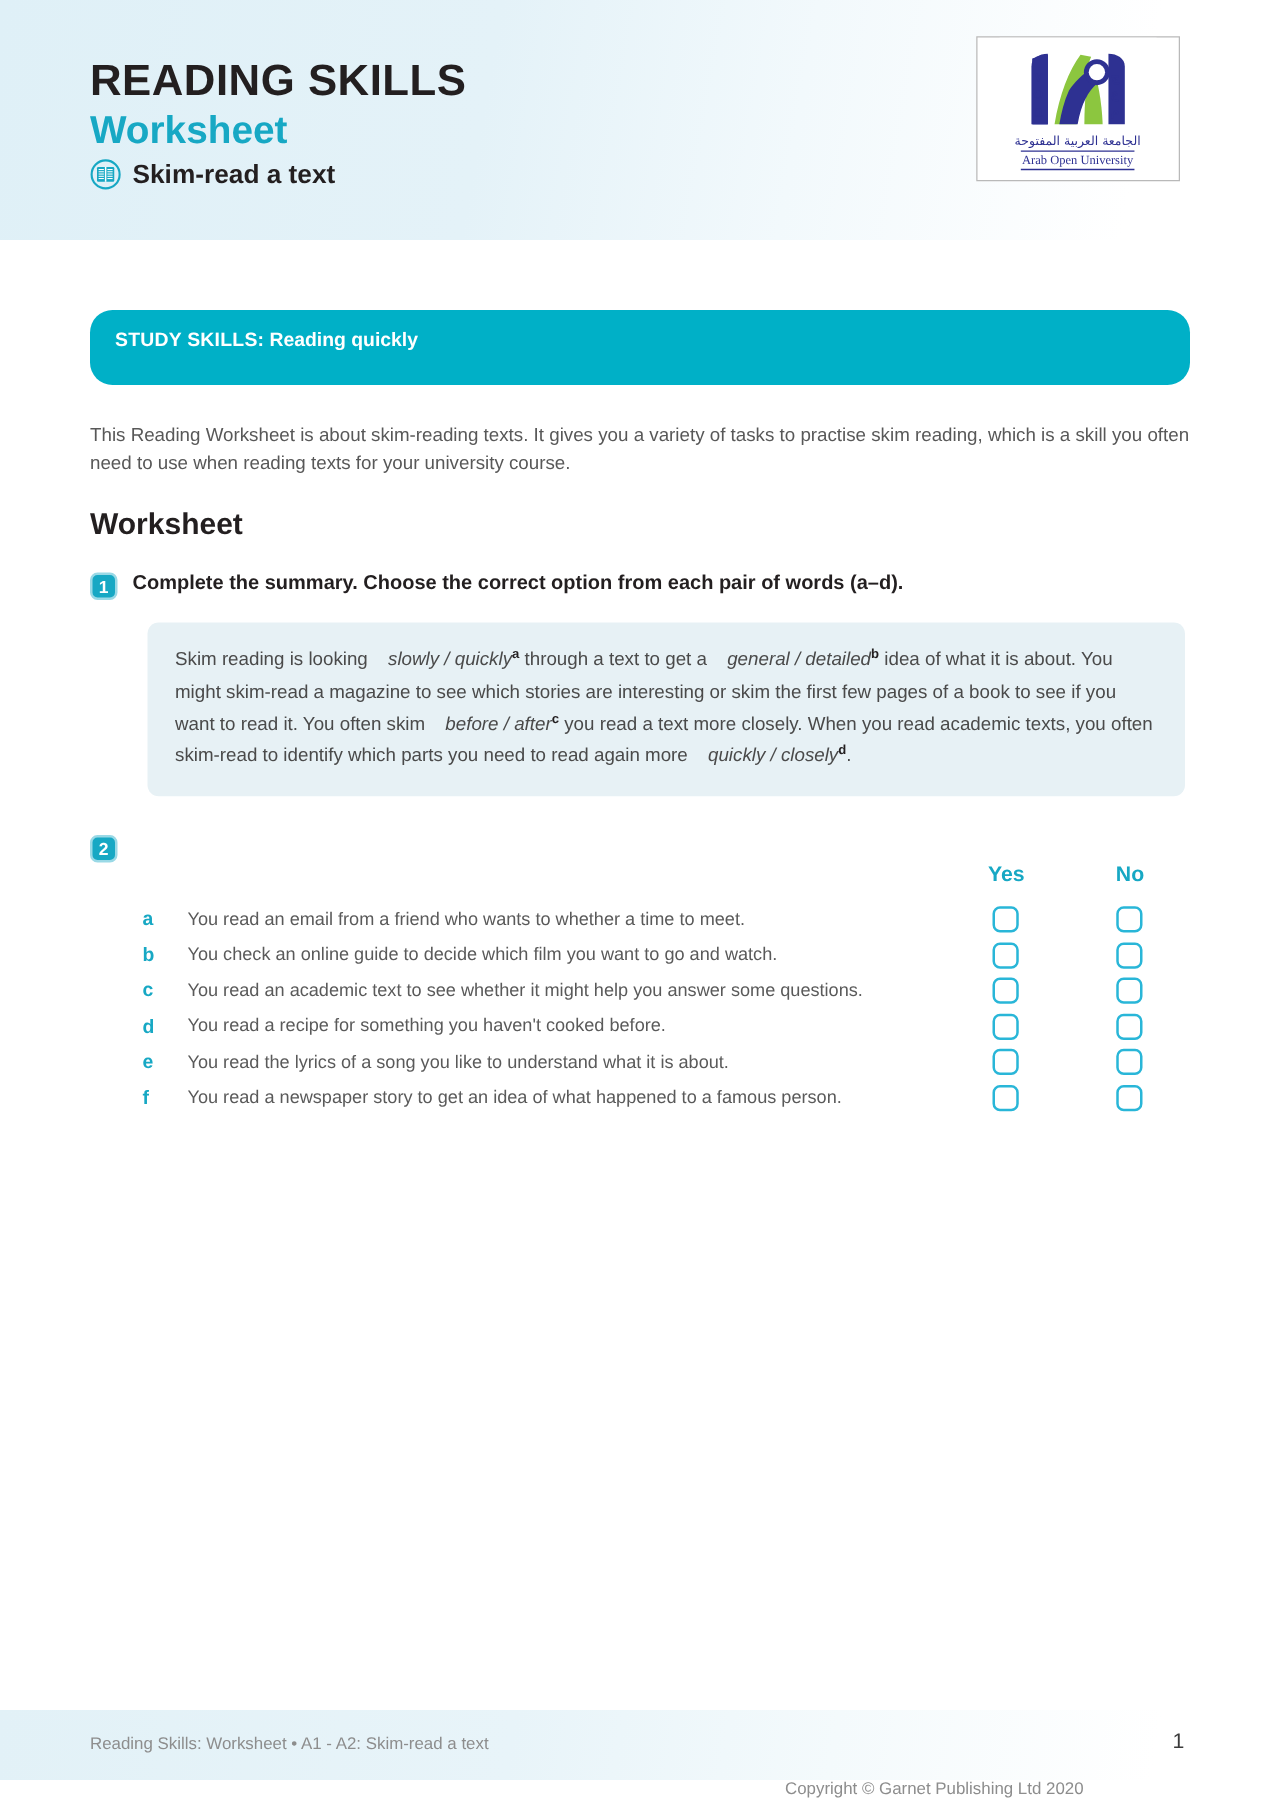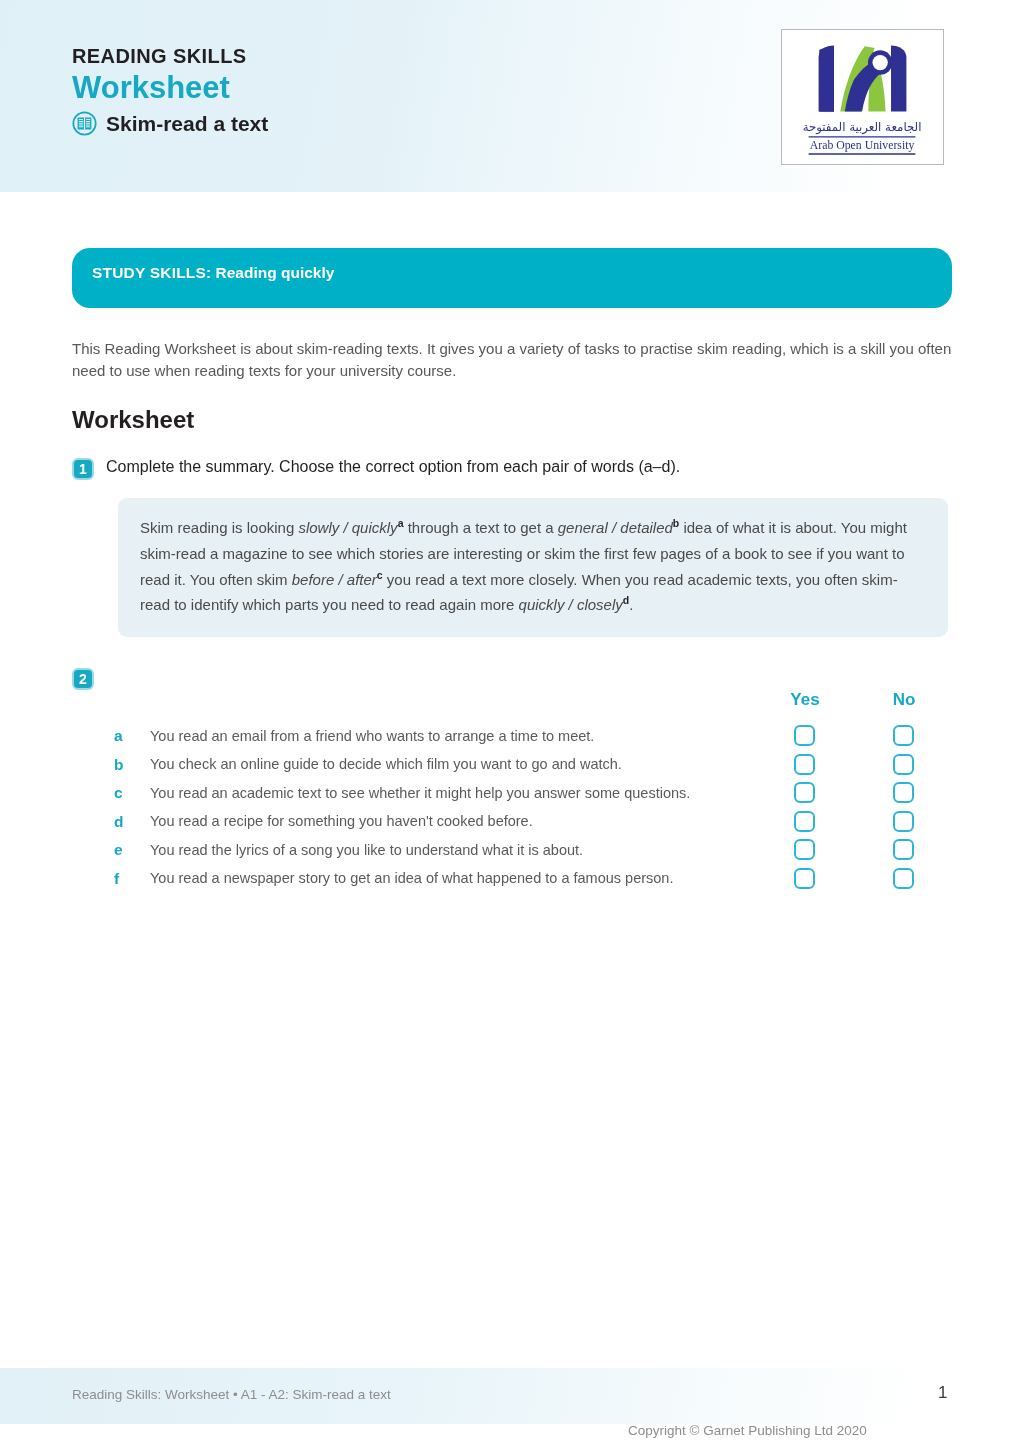--- a/index.html
+++ b/index.html
@@ -22,21 +22,21 @@
     height: 192px;
     background: linear-gradient(100deg, #dff0f7 0%, #e4f2f8 38%, #f2f9fc 62%, #ffffff 88%, #ffffff 100%);
     box-sizing: border-box;
   }
   .header-inner {
     position: absolute;
     left: 72px;
     top: 46px;
   }
   .title-main {
-    font-size: 20px;
+    font-size: 35px;
     font-weight: bold;
     letter-spacing: 0.4px;
     color: #231f20;
     line-height: 1.06;
     margin: 0;
   }
   .title-sub {
     font-size: 31px;
     font-weight: bold;
     color: #17a8c4;
@@ -59,21 +59,21 @@
     font-size: 21px;
     font-weight: bold;
     color: #231f20;
     line-height: 1;
   }
   .logo-box {
     position: absolute;
     right: 80px;
     top: 29px;
     width: 163px;
-    height: 136px;
+    height: 116px;
     border: 1px solid #b9b9b9;
     background: #ffffff;
     box-sizing: border-box;
   }
   .logo-svg { display:block; width: 100%; height: 100%; }
 
   
   .main {
     position: relative;
     padding: 0 72px;
@@ -163,38 +163,38 @@
     font-size: 14px;
     font-weight: bold;
     display: flex;
     align-items: center;
     justify-content: center;
     box-sizing: border-box;
     margin-top: 1px;
   }
   .ex-title {
     font-size: 16px;
-    font-weight: normal;
+    font-weight: bold;
     color: #231f20;
     line-height: 1.3;
   }
 
   
   .summary-box {
     margin: 18px 0 0 46px;
     background: #e7f1f5;
     border-radius: 9px;
     padding: 17px 24px 19px 22px;
     font-size: 15px;
     line-height: 1.72;
     color: #4a4a4a;
     max-width: 830px;
     box-sizing: border-box;
   }
-  .summary-box i { font-style: italic; }
+  .summary-box i { font-style: italic; margin-left: 12px; }
   .summary-box sup {
     font-weight: bold;
     font-size: 10.5px;
     color: #231f20;
     vertical-align: super;
     line-height: 0;
   }
 
   
   .ex2 { margin-top: 30px; }
@@ -382,21 +382,21 @@
     </div>
 
     <div class="yn-header">
       <div class="yn-yes">Yes</div>
       <div class="yn-no">No</div>
     </div>
 
     <div class="sit-list">
       <div class="sit-row">
         <span class="sit-letter">a</span>
-        <span class="sit-text">You read an email from a friend who wants to arrange a time to meet.</span>
+        <span class="sit-text">You read an email from a friend who wants to whether a time to meet.</span>
         <span class="cbox yes"></span>
         <span class="cbox no"></span>
       </div>
       <div class="sit-row">
         <span class="sit-letter">b</span>
         <span class="sit-text">You check an online guide to decide which film you want to go and watch.</span>
         <span class="cbox yes"></span>
         <span class="cbox no"></span>
       </div>
       <div class="sit-row">

